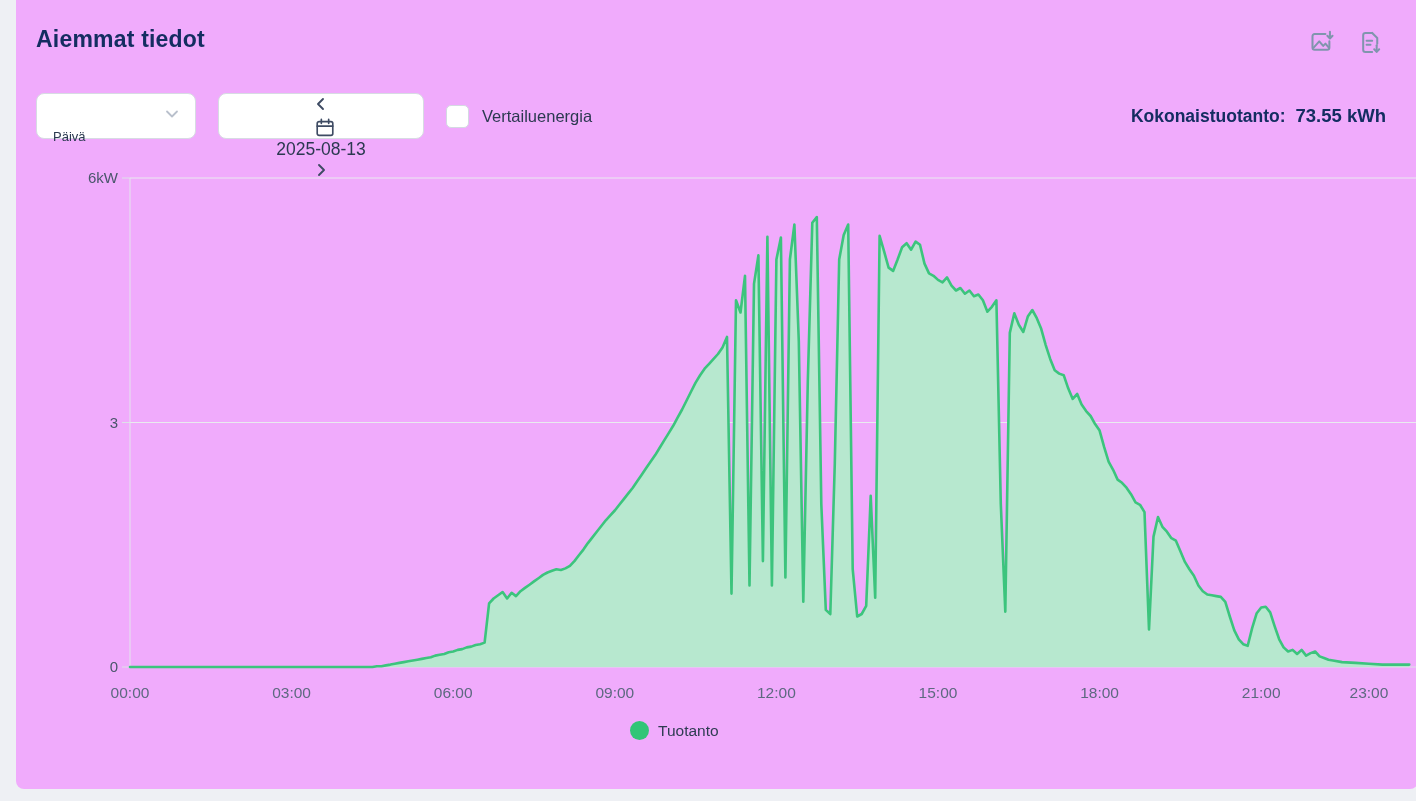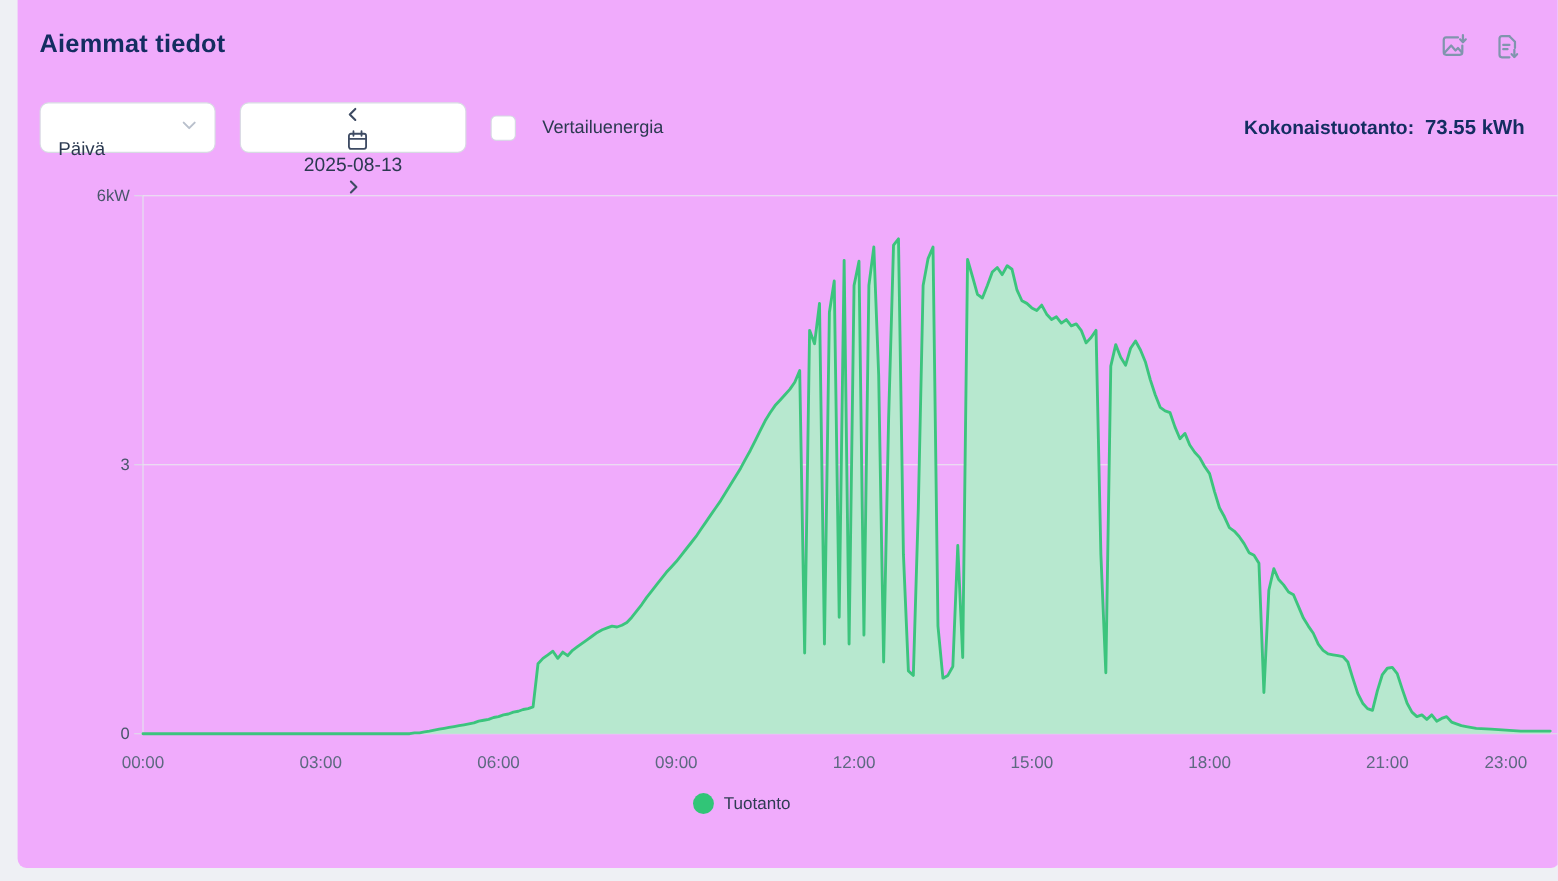--- a/index.html
+++ b/index.html
@@ -11,29 +11,29 @@
               color:#142d61;letter-spacing:.2px;}
   .hdr-icons{position:absolute;top:29px;right:34px;display:flex;gap:22px;}
   .icon-btn{width:27px;height:27px;cursor:pointer;background:none;border:none;padding:0;}
   .icon-btn svg{width:27px;height:27px;stroke:#8095ad;fill:none;stroke-width:1.8;
                 stroke-linecap:round;stroke-linejoin:round;}
   .controls{position:absolute;left:0;top:93px;width:1402px;height:46px;}
   .select-box{position:absolute;left:20px;top:0;width:160px;height:46px;background:#fff;
               border:1px solid #d7dbe3;border-radius:8px;box-sizing:border-box;
               display:flex;align-items:center;justify-content:space-between;
               padding:0 14px 0 16px;cursor:pointer;}
-  .select-box .val{font-size:17px;color:#2b3950;margin-top:40px;}
+  .select-box .val{font-size:13px;color:#2b3950;margin-top:40px;}
   .date-box{position:absolute;left:202px;top:0;width:206px;height:46px;background:#fff;
             border:1px solid #d7dbe3;border-radius:8px;box-sizing:border-box;
             display:flex;align-items:center;padding:0 12px;flex-direction:column;}
   .nav-btn{background:none;border:none;padding:2px;cursor:pointer;display:flex;align-items:center;}
   .nav-btn svg{stroke:#3e4b63;fill:none;stroke-width:1.9;stroke-linecap:round;stroke-linejoin:round;}
   .cal-ic svg{stroke:#3e4b63;fill:none;stroke-width:1.8;stroke-linecap:round;}
   .date-val{flex:1;text-align:center;font-size:17.5px;color:#2b3950;cursor:pointer;}
-  .chk-row{position:absolute;left:430px;top:0;height:46px;display:flex;align-items:center;gap:24px;}
+  .chk-row{position:absolute;left:430px;top:0;height:46px;display:flex;align-items:center;gap:13px;}
   .checkbox{width:23px;height:23px;border:1.5px solid #d4d9e2;border-radius:5px;
             background:#fff;box-sizing:border-box;cursor:pointer;}
   .chk-label{font-size:16.5px;color:#2b3950;}
   .total{position:absolute;right:32px;top:0;height:46px;display:flex;align-items:center;gap:10px;}
   .total .lbl{font-size:17.5px;font-weight:700;color:#142d61;}
   .total .val{font-size:18.5px;font-weight:700;color:#142d61;}
   .chart-wrap{position:absolute;left:0;top:150px;width:1416px;height:610px;margin-left:36px;}
   .legend{position:absolute;left:614px;top:721px;display:flex;align-items:flex-end;gap:9px;cursor:pointer;}
   .legend .dot{width:19px;height:19px;border-radius:50%;}
   .legend .txt{font-size:15.5px;color:#2e3c52;}

